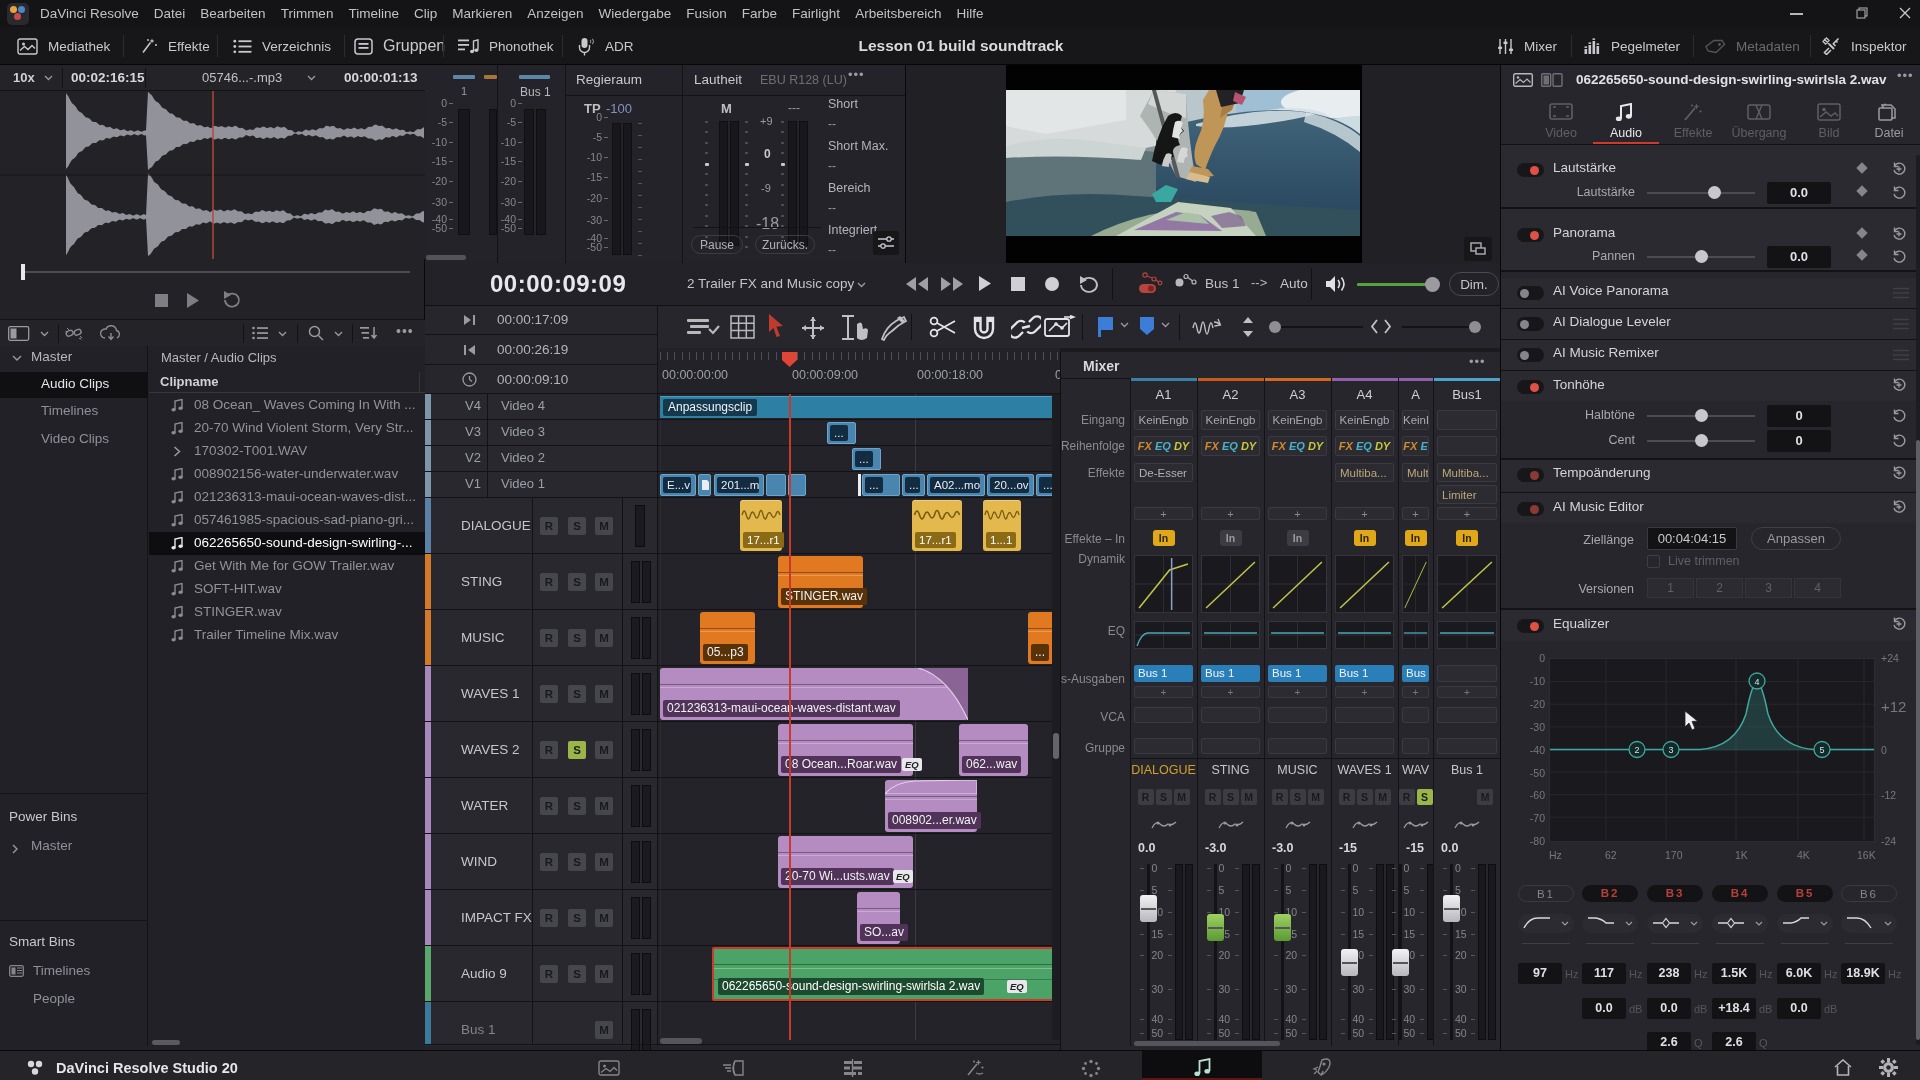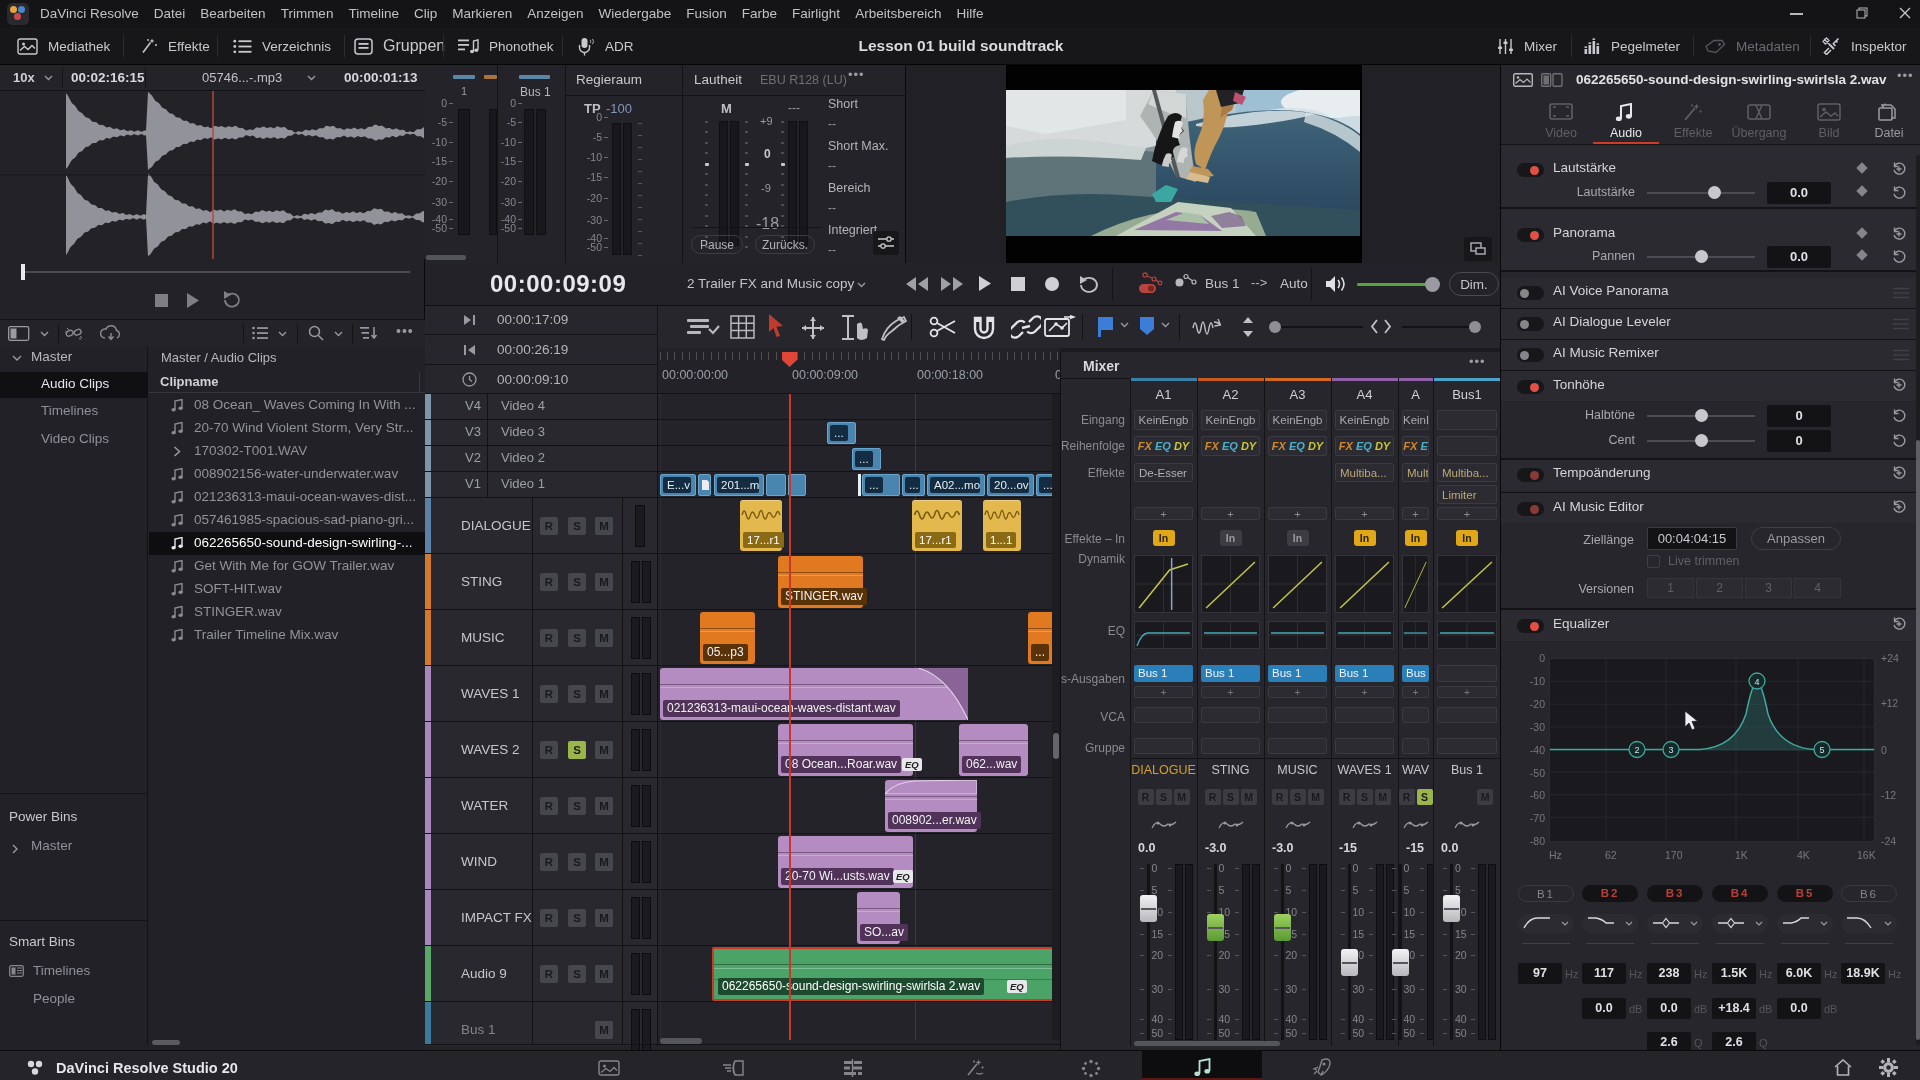--- a/index.html
+++ b/index.html
@@ -700,21 +700,21 @@
       <div class="abs" style="left:18px;top:587px;width:26px;text-align:right;color:#77777d;font-size:10.5px;">0</div>
       <div class="abs" style="left:18px;top:609.9px;width:26px;text-align:right;color:#77777d;font-size:10.5px;">-10</div>
       <div class="abs" style="left:18px;top:632.8px;width:26px;text-align:right;color:#77777d;font-size:10.5px;">-20</div>
       <div class="abs" style="left:18px;top:655.7px;width:26px;text-align:right;color:#77777d;font-size:10.5px;">-30</div>
       <div class="abs" style="left:18px;top:678.6px;width:26px;text-align:right;color:#77777d;font-size:10.5px;">-40</div>
       <div class="abs" style="left:18px;top:701.5px;width:26px;text-align:right;color:#77777d;font-size:10.5px;">-50</div>
       <div class="abs" style="left:18px;top:724.4px;width:26px;text-align:right;color:#77777d;font-size:10.5px;">-60</div>
       <div class="abs" style="left:18px;top:747.3px;width:26px;text-align:right;color:#77777d;font-size:10.5px;">-70</div>
       <div class="abs" style="left:18px;top:770.2px;width:26px;text-align:right;color:#77777d;font-size:10.5px;">-80</div>
       <div class="abs" style="left:380px;top:587px;width:26px;color:#77777d;font-size:10.5px;">+24</div>
-      <div class="abs" style="left:380px;top:632.8px;width:26px;color:#77777d;font-size:10px;">+12</div>
+      <div class="abs" style="left:380px;top:632.8px;width:26px;color:#77777d;font-size:15px;">+12</div>
       <div class="abs" style="left:380px;top:678.6px;width:26px;color:#77777d;font-size:10.5px;">0</div>
       <div class="abs" style="left:380px;top:724.4px;width:26px;color:#77777d;font-size:10.5px;">-12</div>
       <div class="abs" style="left:380px;top:770.2px;width:26px;color:#77777d;font-size:10.5px;">-24</div>
       <div class="abs" style="left:48px;top:784px;color:#77777d;font-size:10.5px;">Hz</div>
       <div class="abs" style="left:104px;top:784px;color:#77777d;font-size:10.5px;">62</div>
       <div class="abs" style="left:164px;top:784px;color:#77777d;font-size:10.5px;">170</div>
       <div class="abs" style="left:234px;top:784px;color:#77777d;font-size:10.5px;">1K</div>
       <div class="abs" style="left:296px;top:784px;color:#77777d;font-size:10.5px;">4K</div>
       <div class="abs" style="left:356px;top:784px;color:#77777d;font-size:10.5px;">16K</div>
       <div class="abs" style="left:17px;top:820px;width:56px;height:17px;border:1px solid #3a3a40;border-radius:9px;text-align:center;color:#85858b;font-size:11.5px;line-height:17px;letter-spacing:2px;">B1</div>
@@ -1255,20 +1255,23 @@
       <div class="abs" style="left:217px;top:605px;width:9px;height:42px;background:#1b1b1f;border:1px solid #0d0d0f;"></div>
       <div class="abs" style="left:0;top:653px;width:635px;height:1px;background:#131316;"></div>
       <div class="abs" style="left:0;top:654px;width:6px;height:42px;background:#3a7a9c;"></div>
       <span class="abs" style="left:36px;top:674px;color:#84848a;font-size:13.5px;">Bus 1</span>
       <div class="abs" style="left:107px;top:654px;width:1px;height:42px;background:#131316;"></div>
       <div class="abs" style="left:170px;top:673px;width:18px;height:18px;border-radius:2px;background:#46464d;text-align:center;font-size:11.5px;line-height:18px;color:#191a1e;font-weight:bold;">M</div>
       <div class="abs" style="left:197px;top:654px;width:1px;height:42px;background:#131316;"></div>
       <div class="abs" style="left:206px;top:661px;width:9px;height:42px;background:#1b1b1f;border:1px solid #0d0d0f;"></div>
       <div class="abs" style="left:217px;top:661px;width:9px;height:42px;background:#1b1b1f;border:1px solid #0d0d0f;"></div>
       <div class="abs" style="left:0;top:696px;width:635px;height:1px;background:#131316;"></div>
+      <div class="abs" style="left:235px;top:48px;width:400px;height:22px;background:#2d7fa4;border-top:1px solid #4aa0c4;">
+        <div style="position:absolute;left:3px;top:2px;height:17px;padding:0 5px;background:#16384c;color:#f0f4f8;font-size:12px;line-height:17px;border-radius:2px;">Anpassungsclip</div>
+      </div>
       <div class="abs" style="left:402px;top:74px;width:29px;height:22px;background:#4a85b0;border:1px solid #6aa6cc;border-radius:2px;">
         <div style="position:absolute;left:2px;top:2px;height:16px;padding:0 4px;background:#132c42;border-radius:2px;color:#e8eef4;font-size:11.5px;line-height:16px;max-width:21px;overflow:hidden;white-space:nowrap;">...</div>
       </div>
       <div class="abs" style="left:427px;top:100px;width:29px;height:22px;background:#4a85b0;border:1px solid #6aa6cc;border-radius:2px;">
         <div style="position:absolute;left:2px;top:2px;height:16px;padding:0 4px;background:#132c42;border-radius:2px;color:#e8eef4;font-size:11.5px;line-height:16px;max-width:21px;overflow:hidden;white-space:nowrap;">...</div>
       </div>
       <div class="abs" style="left:235px;top:126px;width:36px;height:22px;background:#4a85b0;border:1px solid #6aa6cc;border-radius:2px;">
         <div style="position:absolute;left:2px;top:2px;height:16px;padding:0 4px;background:#132c42;border-radius:2px;color:#e8eef4;font-size:11.5px;line-height:16px;max-width:28px;overflow:hidden;white-space:nowrap;">E...v</div>
       </div>
       <div class="abs" style="left:273px;top:126px;width:13px;height:22px;background:#4a85b0;border:1px solid #6aa6cc;border-radius:2px;">

